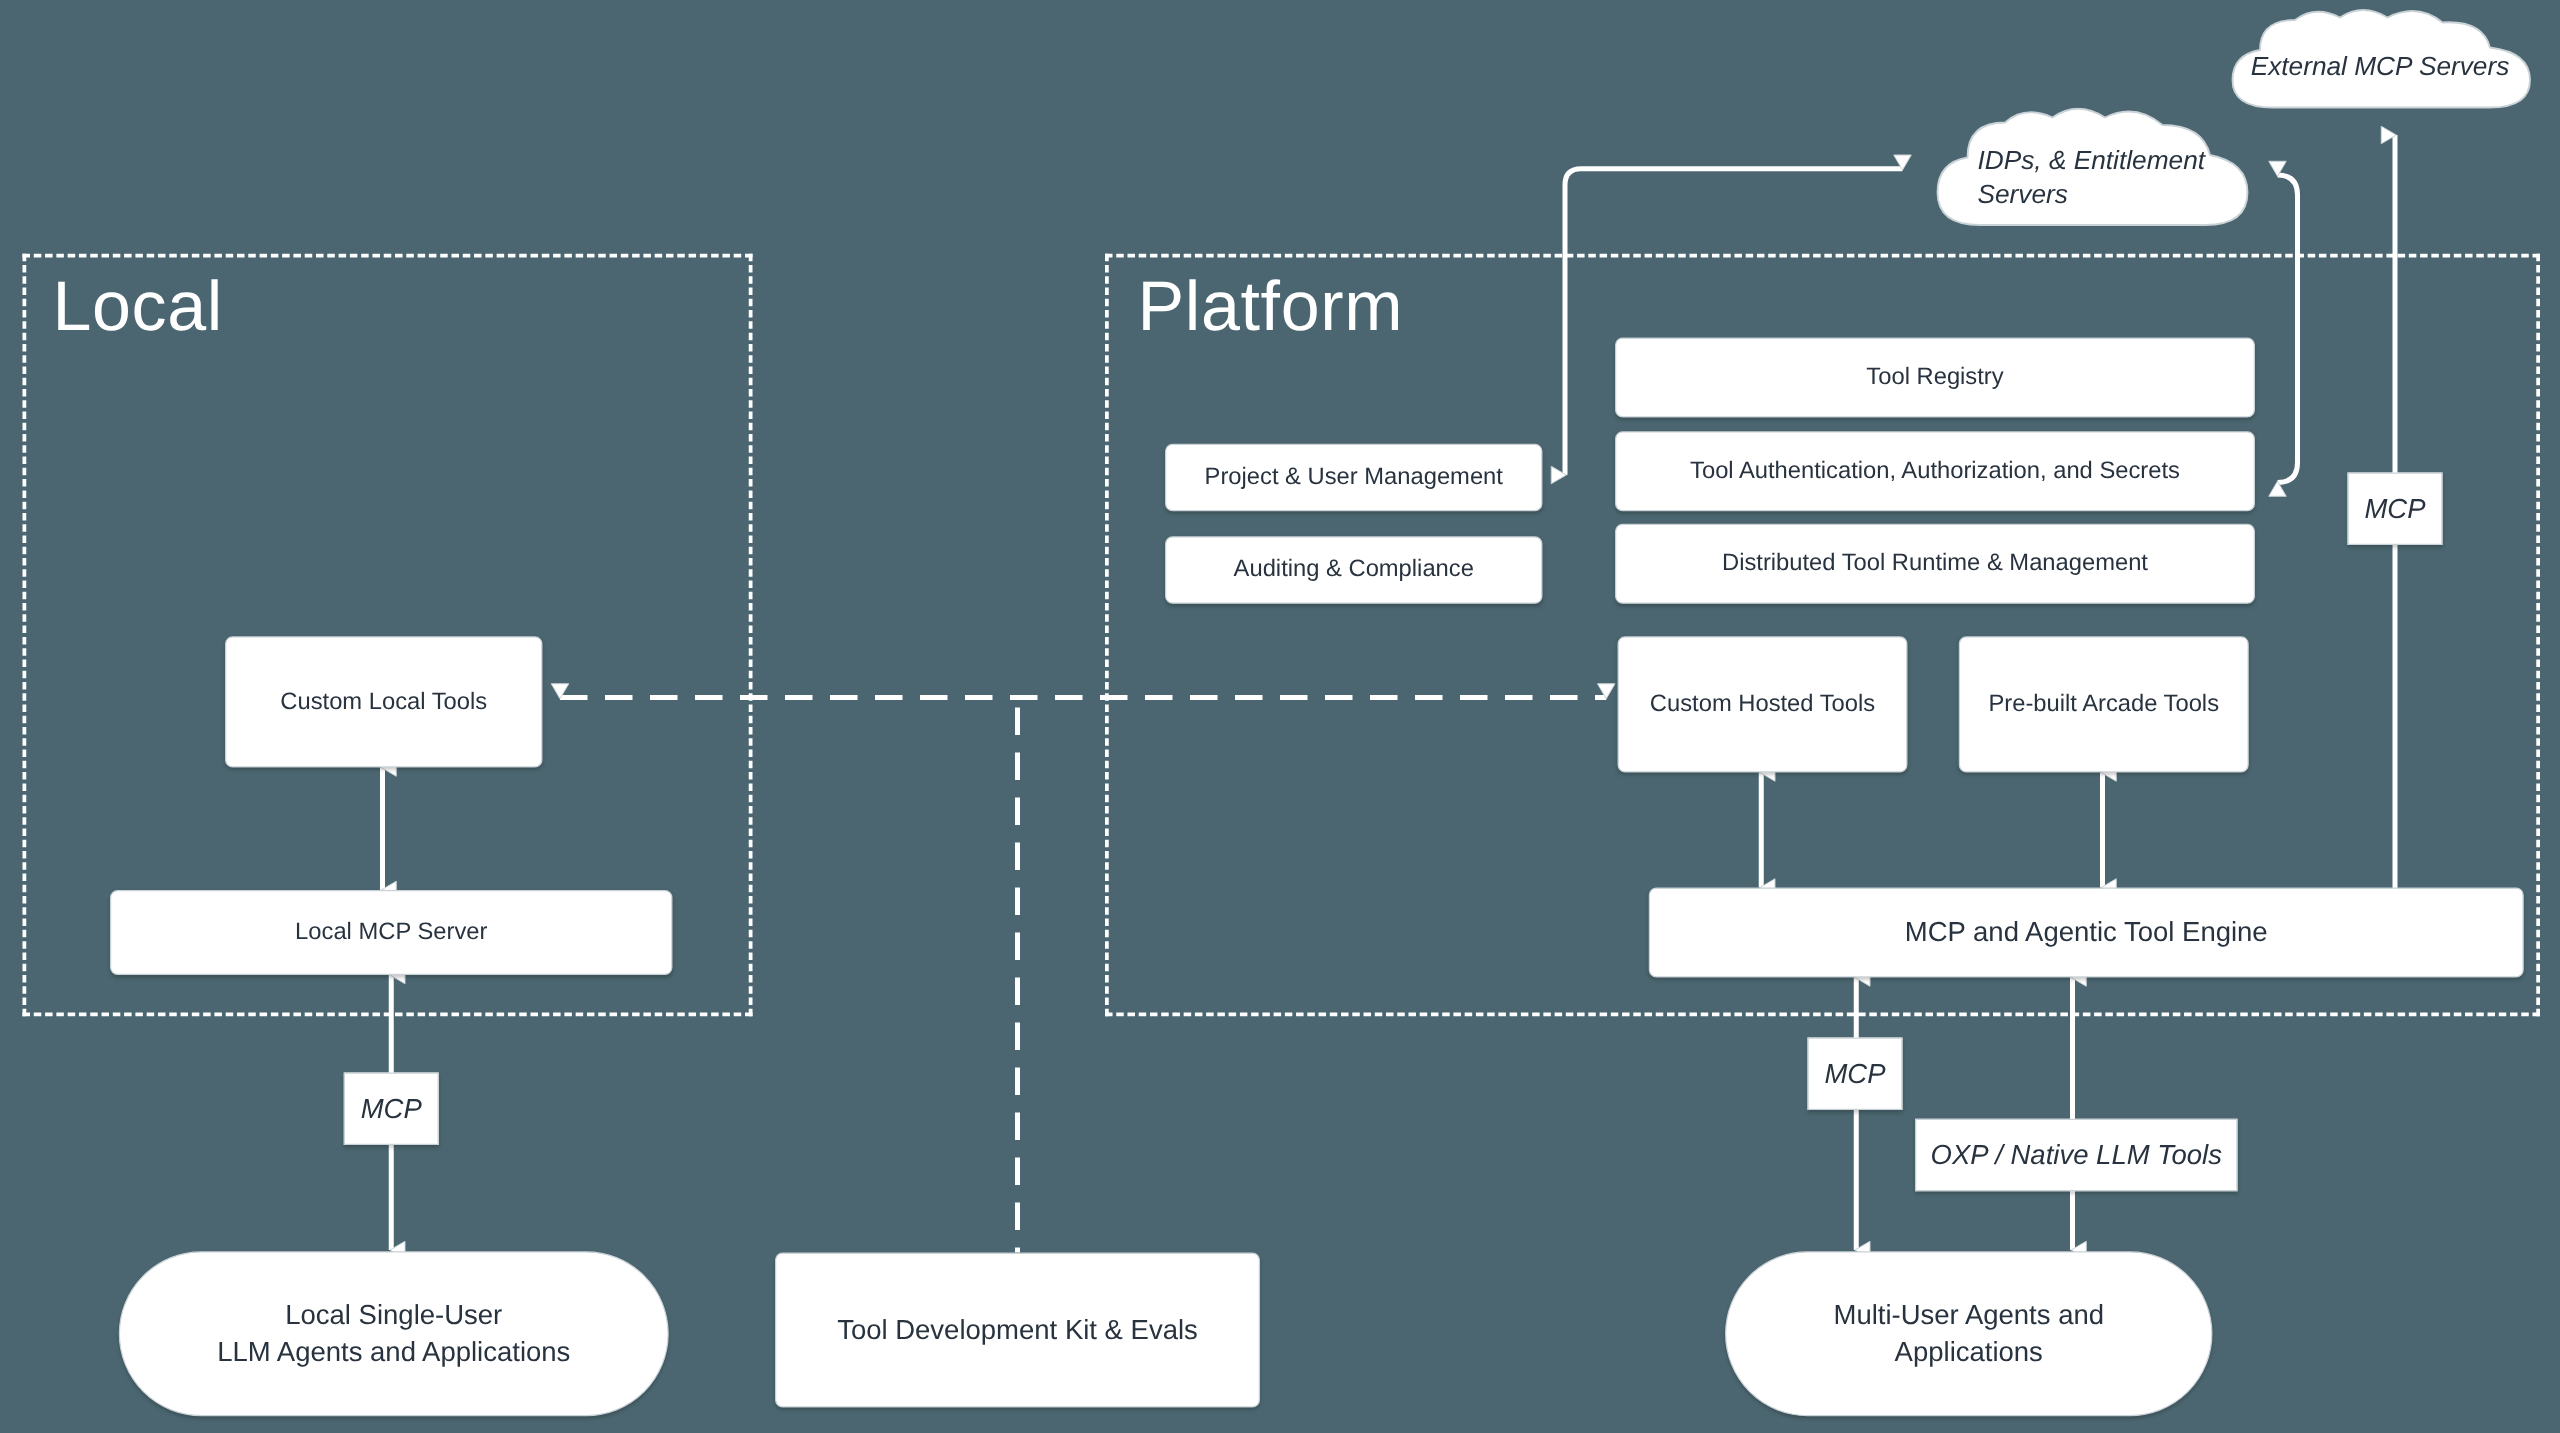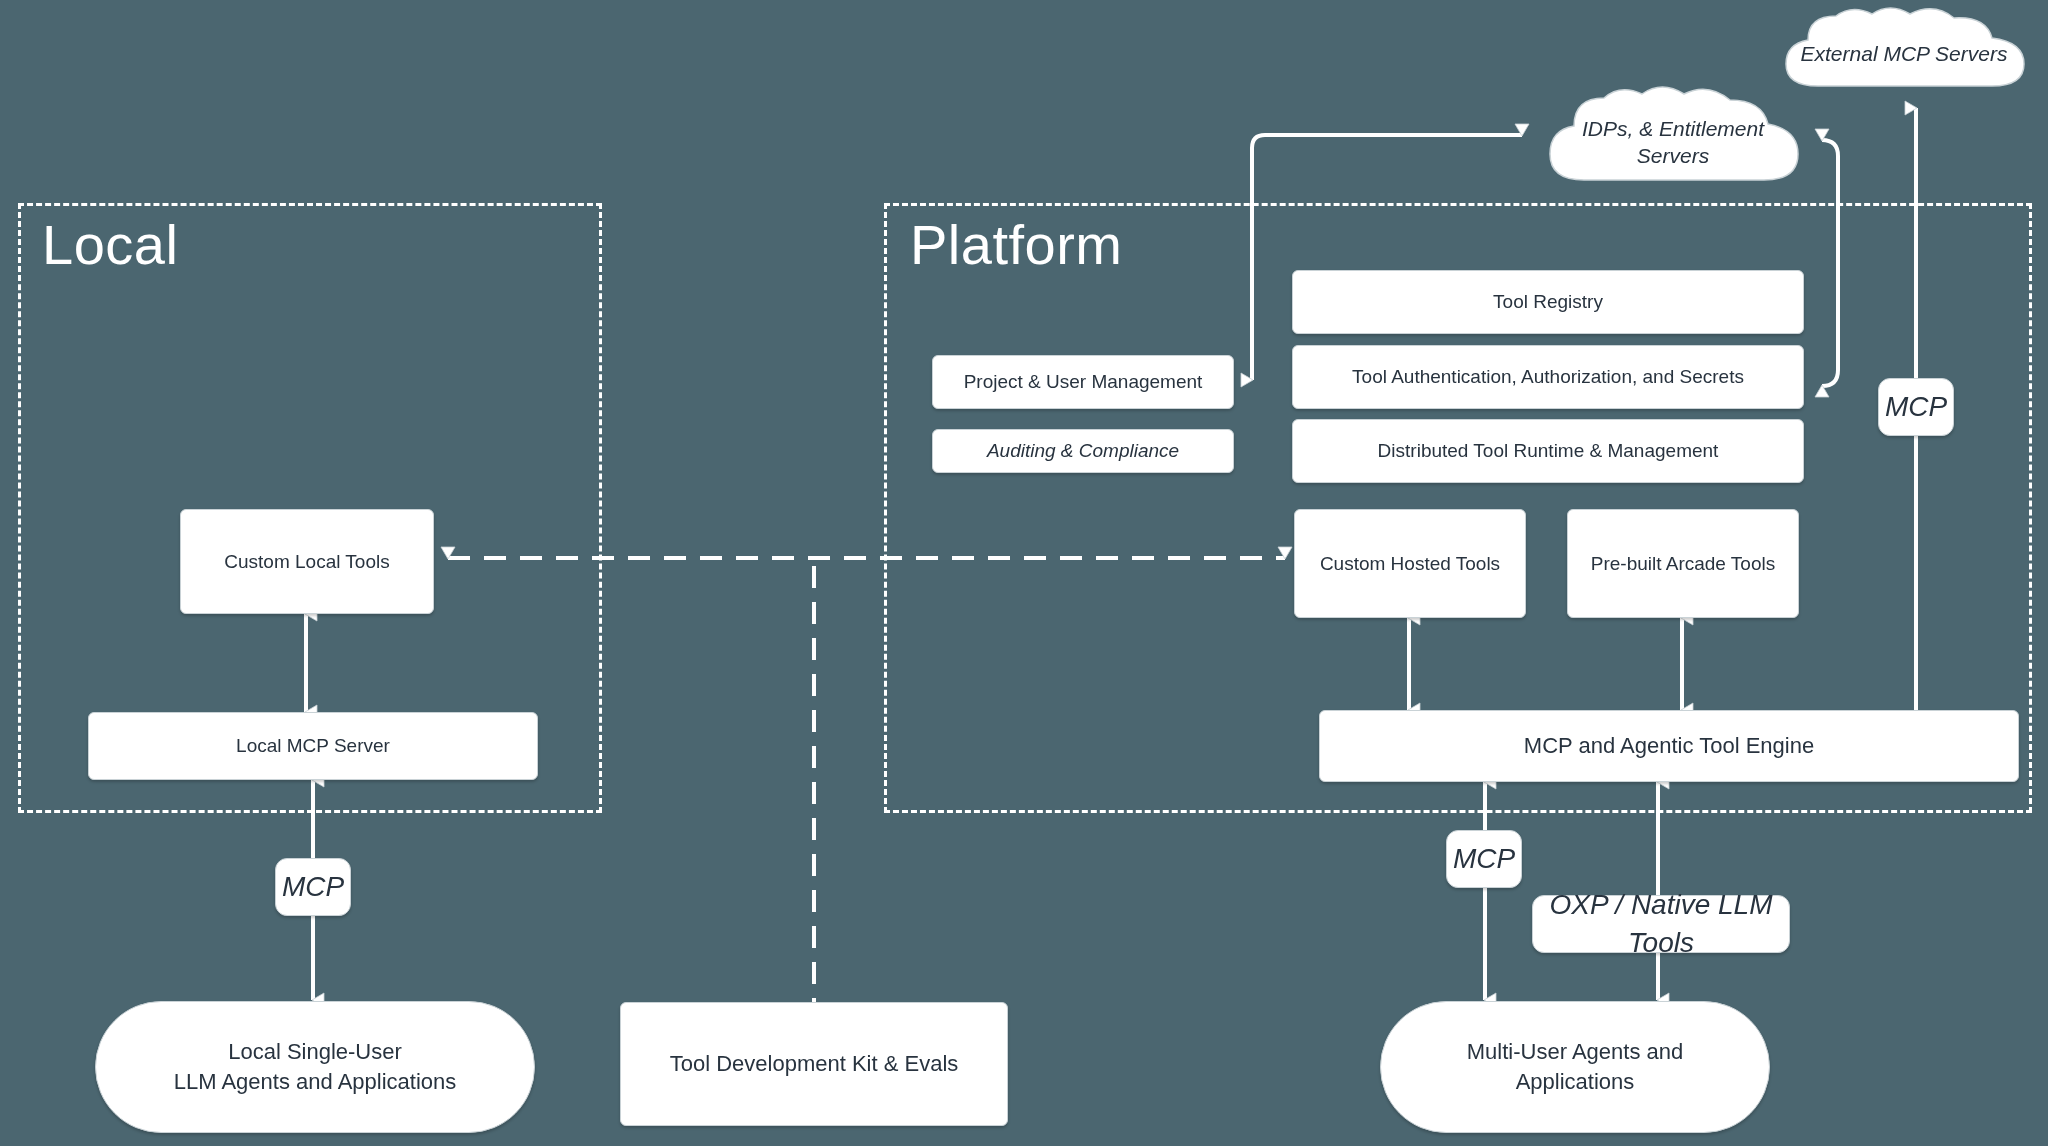--- a/index.html
+++ b/index.html
@@ -57,30 +57,29 @@
     justify-content: center;
     text-align: center;
     color: #28333f;
     font-size: 19px;
     line-height: 1.35;
     padding: 4px 10px;
   }
   .node.big   { font-size: 22px; }
   .node.bold  { font-weight: normal; font-size: 22px; }
   .node.pill  { border-radius: 90px; }
-  .node.tag   { font-style: italic; font-size: 28px; border-radius: 12px; }
+  .node.tag   { font-style: italic; font-size: 22px; border-radius: 0; }
 
   
   .cloud {
     position: absolute;
     color: #28333f;
     font-style: italic;
     font-size: 21px;
     line-height: 1.3;
-    text-align: center;
     display: flex;
     align-items: center;
     justify-content: center;
     box-sizing: border-box;
   }
   .cloud .cloud-svg {
     position: absolute;
     left: 0; top: 0;
     width: 100%;
     height: 100%;
@@ -182,21 +181,21 @@
   <div class="node bold" style="left:620px; top:1002px; width:388px; height:124px;">Tool Development Kit &amp; Evals</div>
 
   <div class="node" style="left:1292px; top:270px; width:512px; height:64px;">Tool Registry</div>
 
   <div class="node" style="left:1292px; top:345px; width:512px; height:64px;">Tool Authentication, Authorization, and Secrets</div>
 
   <div class="node" style="left:1292px; top:419px; width:512px; height:64px;">Distributed Tool Runtime &amp; Management</div>
 
   <div class="node" style="left:932px; top:355px; width:302px; height:54px;">Project &amp; User Management</div>
 
-  <div class="node" style="left:932px; top:429px; width:302px; height:44px;font-style:italic;">Auditing &amp; Compliance</div>
+  <div class="node" style="left:932px; top:429px; width:302px; height:54px;">Auditing &amp; Compliance</div>
 
   <div class="node" style="left:1294px; top:509px; width:232px; height:109px;">Custom Hosted Tools</div>
 
   <div class="node" style="left:1567px; top:509px; width:232px; height:109px;">Pre-built Arcade Tools</div>
 
   <div class="node big" style="left:1294px; top:710px; width:700px; height:72px;margin-left:25px;">MCP and Agentic Tool Engine</div>
 
   <div class="node tag" style="left:1446px; top:830px; width:76px; height:58px;">MCP</div>
 
   <div class="node tag" style="left:1532px; top:895px; width:258px; height:58px;">OXP / Native LLM Tools</div>

